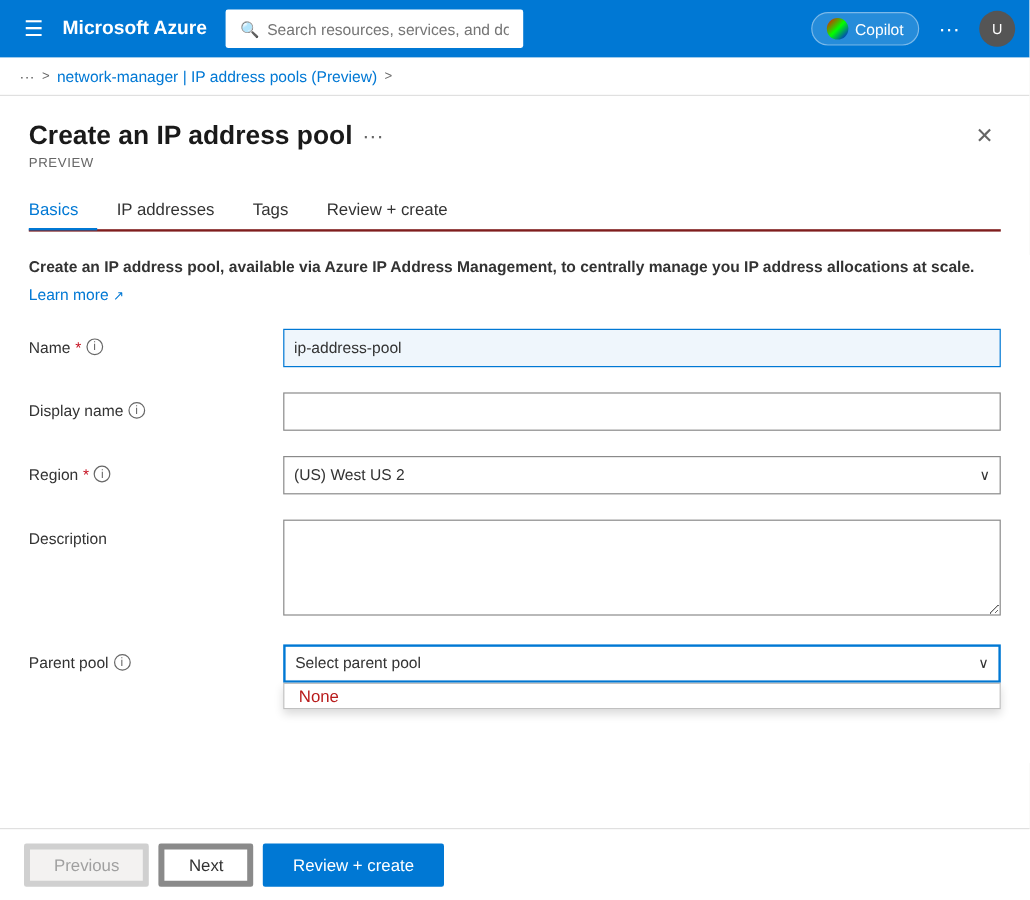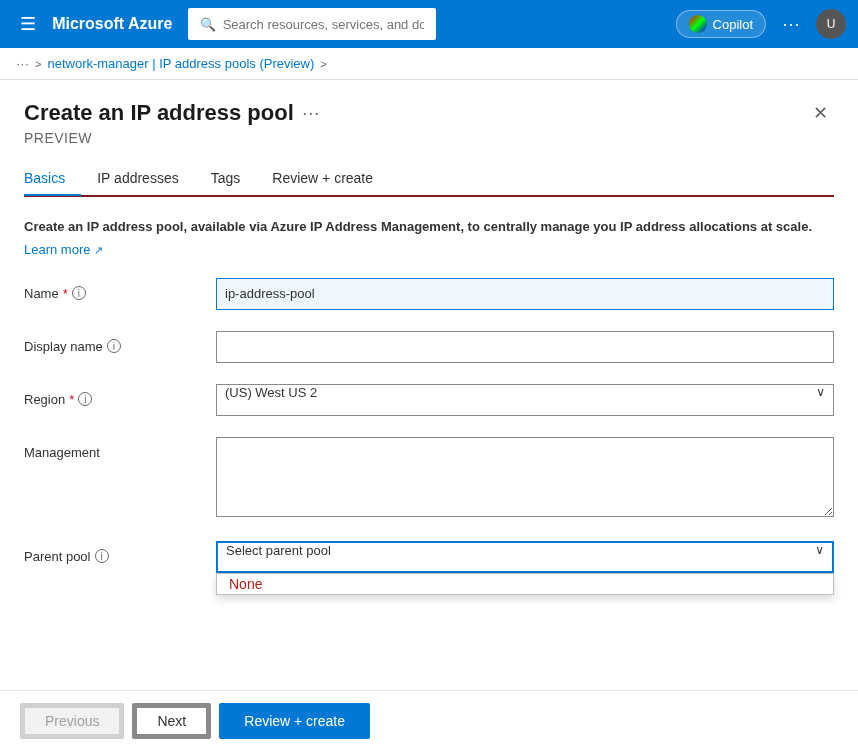--- a/index.html
+++ b/index.html
@@ -81,21 +81,21 @@
     .page-header {
       display: flex;
       align-items: flex-start;
       justify-content: space-between;
       margin-bottom: 4px;
       gap: 16px;
     }
     .page-title-area { display: flex; align-items: center; gap: 8px; }
     .page-title { font-size: 22px; font-weight: 600; color: #1a1a1a; }
     .page-title-more { color: #666; cursor: pointer; font-size: 18px; }
-    .page-subtitle { font-size: 14px; color: #666; text-transform: uppercase; letter-spacing: 0.5px; margin-bottom: 16px; }
+    .page-subtitle { font-size: 11px; color: #666; text-transform: uppercase; letter-spacing: 0.5px; margin-bottom: 16px; }
     .close-btn { cursor: pointer; color: #666; font-size: 18px; padding: 2px 6px; }
 
     
     .tabs {
       display: flex;
       gap: 0;
       border-bottom: 2px solid #7f1d1d;
       margin-bottom: 20px;
     }
     .tab {
@@ -123,21 +123,21 @@
     }
     .learn-more { color: #0078d4; text-decoration: none; font-size: 13px; }
     .external-icon { font-size: 11px; }
 
     
     .form-section { margin-top: 20px; }
     .form-row {
       display: flex;
       align-items: flex-start;
       margin-bottom: 20px;
-      gap: 12px;
+      gap: 32px;
       margin-top: 21px;
     }
     .form-label {
       width: 180px;
       min-width: 180px;
       font-size: 13px;
       color: #333;
       padding-top: 8px;
       display: flex;
       align-items: center;
@@ -183,20 +183,21 @@
     
     .form-select {
       width: 100%;
       height: 32px;
       border: 1px solid #8a8a8a;
       padding: 0 8px;
       font-size: 13px;
       background: white;
       cursor: pointer;
       display: flex;
+      align-items: center;
       justify-content: space-between;
       position: relative;
     }
     .form-select.open {
       border-color: #0078d4;
       border-width: 2px;
     }
     .select-chevron { color: #333; font-size: 12px; }
 
     .dropdown-container { position: relative; width: 100%; }
@@ -342,21 +343,21 @@
       <div class="form-control">
         <div class="form-select">
           <span>(US) West US 2</span>
           <span class="select-chevron">∨</span>
         </div>
       </div>
     </div>
 
     <div class="form-row">
       <label class="form-label">
-        <span>Management</span>
+        <span>Description</span>
       </label>
       <div class="form-control">
         <textarea class="form-textarea" style=""></textarea>
       </div>
     </div>
 
     <div class="form-row">
       <label class="form-label">
         <span>Parent pool</span>
         <span class="info-icon" title="Information about Parent pool">i</span>

